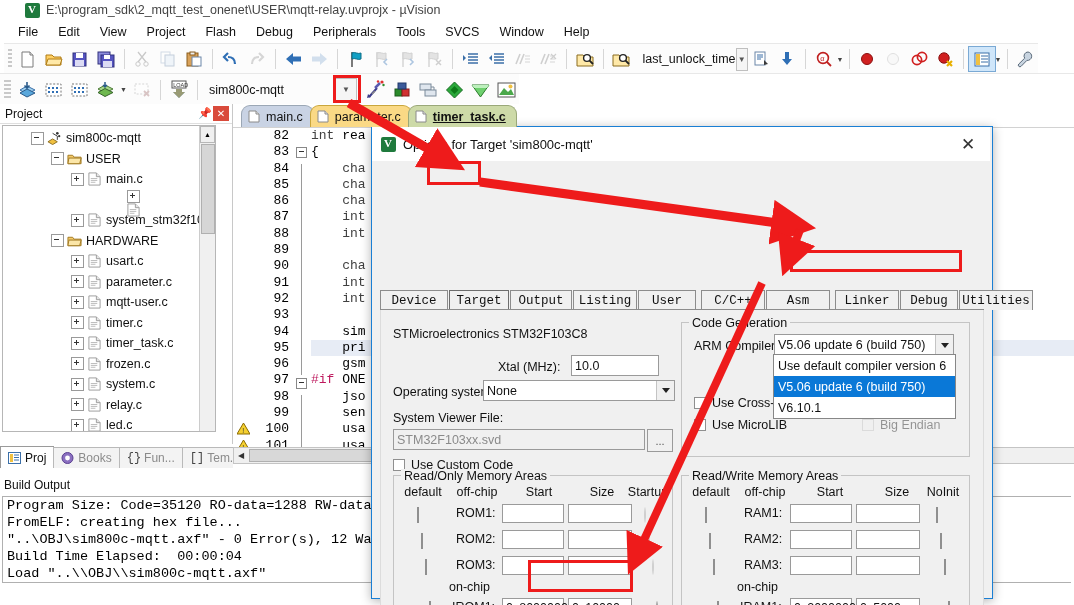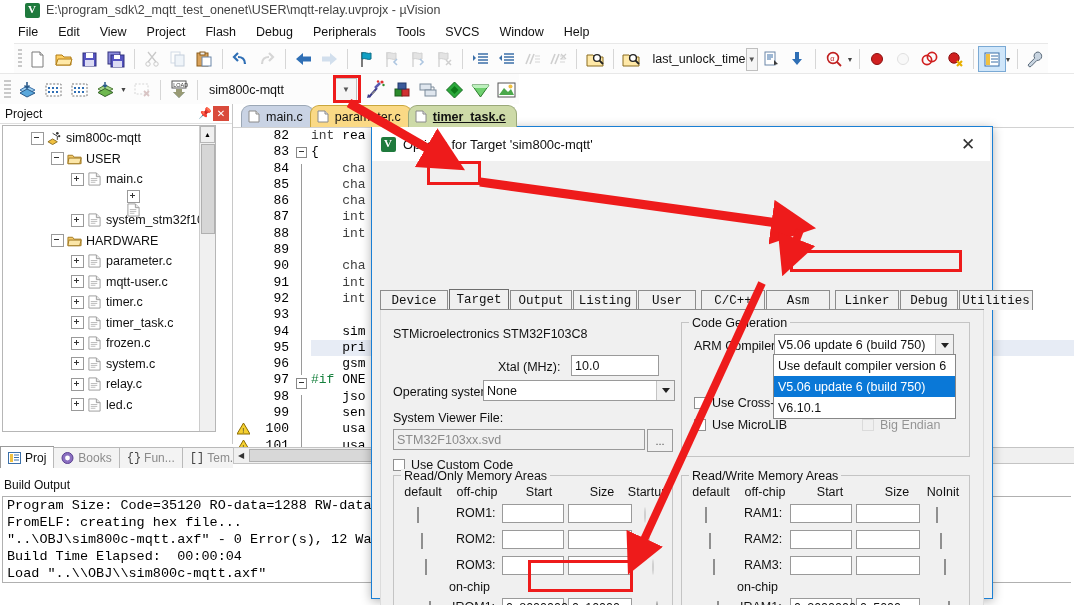--- a/index.html
+++ b/index.html
@@ -18,21 +18,21 @@
             position:relative;flex:none;}
   #app-logo:after{content:"V";position:absolute;left:3px;top:0px;color:#fff;font-size:11px;font-weight:bold;font-family:"Liberation Serif",serif;}
   #title-text{font-size:12.5px;color:#444;white-space:nowrap;}
 
   
   #menubar{left:0;top:21px;width:1074px;height:22px;background:#fff;display:flex;align-items:center;padding-left:8px;}
   .menu-item{padding:2px 10px;font-size:12.5px;color:#111;white-space:nowrap;cursor:default;}
 
   
   .toolbar{background:#fcfcfc;border-top:1px solid #e8e8e8;border-bottom:1px solid #dcdcdc;display:flex;align-items:center;}
-  #toolbar1{left:14px;top:43px;width:1034px;height:30px;text-align:right;}
+  #toolbar1{left:4px;top:43px;width:1034px;height:30px;text-align:right;}
   #toolbar2{left:0;top:73px;width:1074px;height:31px;}
   .tb-grip{width:7px;height:20px;margin:0 3px 0 4px;
      background:repeating-linear-gradient(to bottom,#c9c9c9 0px,#c9c9c9 2px,transparent 2px,transparent 4px);}
   .tb-sep{width:1px;height:20px;background:#d6d6d6;margin:0 5px;}
   .tb-btn{width:26px;height:24px;display:flex;align-items:center;justify-content:center;flex:none;}
   .tb-btn svg{display:block;}
   .tb-btn.dis{opacity:.38;}
   .tb-arrow{width:11px;height:24px;display:flex;align-items:center;justify-content:center;font-size:7px;color:#444;}
   #target-combo{width:122px;height:21px;margin-left:6px;display:flex;align-items:center;
       font-size:12.5px;color:#111;background:#fcfcfc;}
@@ -82,21 +82,21 @@
   .etab.t3{background:#cddaa8;border-color:#9aa879;color:#111;z-index:3;font-weight:bold;text-decoration:underline;}
 
   #code-area{left:0;top:23px;width:841px;height:320px;background:#fff;border-top:1px solid #d2d2d2;}
   #gutter-warn{position:absolute;left:0;top:0;width:20px;height:100%;background:#fff;}
   #linenos{position:absolute;left:20px;top:0;width:40px;height:100%;background:#fff;}
   #fold{position:absolute;left:60px;top:0;width:16px;height:100%;background:#fff;}
   #codetext{position:absolute;left:78px;top:0;right:0;height:100%;background:#fff;}
   .crow{height:16.3px;font-family:"Liberation Mono",monospace;font-size:13px;line-height:16.3px;white-space:pre;}
   .lnum{text-align:right;padding-right:4px;color:#000;}
   .kw{color:#404040;}
-  .pp{color:#15803d;}
+  .pp{color:#be185d;}
   .foldbox{width:9px;height:9px;border:1px solid #888;background:#fff;position:relative;margin:3px auto 0;}
   .foldbox:before{content:"";position:absolute;left:2px;top:3px;width:5px;height:1px;background:#333;}
   .foldline{width:1px;background:#9a9a9a;margin:0 auto;height:100%;}
   .hl{background:#e7ecf5;}
 
   #code-hscroll{left:0;top:343px;width:841px;height:15px;background:#f0f0f0;border:1px solid #c4c4c4;display:flex;align-items:center;}
   #code-hthumb{height:11px;background:#d8d8d8;border:1px solid #b0b0b0;margin-left:1px;}
 
   
   #build-pane{left:0;top:478px;width:1074px;height:127px;background:#fff;}
@@ -107,21 +107,21 @@
 
   
   #dialog{left:371px;top:126px;width:620px;height:471px;background:#f0f0f0;border:1px solid #1a7fd4;
      box-shadow:0 2px 10px rgba(0,0,0,.30);}
   #dlg-title{left:0;top:0;width:618px;height:34px;background:#fff;display:flex;align-items:center;}
   #dlg-logo{width:15px;height:15px;margin:0 7px 0 9px;background:#1f7a3d;border-radius:2px;position:relative;flex:none;}
   #dlg-logo:after{content:"V";position:absolute;left:3px;top:0;color:#fff;font-size:11px;font-weight:bold;font-family:"Liberation Serif",serif;}
   #dlg-title-text{font-size:13px;color:#111;flex:1;}
   #dlg-close{width:44px;height:32px;display:flex;align-items:center;justify-content:center;color:#333;font-size:17px;font-weight:300;}
 
-  #dlg-tabs{left:8px;top:163px;height:20px;display:flex;align-items:flex-end;}
+  #dlg-tabs{left:8px;top:163px;height:20px;display:flex;}
   .dtab{height:19px;display:flex;align-items:center;justify-content:center;
      font-family:"Liberation Mono",monospace;font-size:12.5px;color:#111;
      border:1px solid #8c8c8c;border-bottom:none;background:#f0f0f0;margin-right:1px;padding:0 5px;}
   .dtab.sel{background:#f0f0f0;height:20px;border-color:#6d6d6d;}
   #dlg-tabline{left:8px;top:182px;width:604px;height:1px;background:#8c8c8c;}
 
   #dlg-body{left:8px;top:183px;width:602px;height:376px;background:#f0f0f0;border:1px solid #dcdcdc;border-top:none;}
 
   .lbl{font-size:12.5px;color:#111;white-space:nowrap;}
   .txtbox{border:1px solid #9a9a9a;background:#fff;font-size:12.5px;color:#111;
@@ -606,20 +606,31 @@
 
       <div class="tnode" style="padding-left:48px;text-align:right;">
         <div class="exp"></div>
         <svg class="ficon" viewBox="0 0 16 14">
           <path d="M1 3h5l1.6 2H15v7H1z" fill="#f3c969" stroke="#a07820"></path>
             <path d="M2 6h13l-1.5 6H1z" fill="#fbe6a8" stroke="#a07820"></path>
         </svg>
         <span class="tlabel">HARDWARE</span>
       </div>
 
+      <div class="tnode" style="padding-left:68px;">
+        <div class="exp plus"></div>
+        <svg class="ficon" viewBox="0 0 14 15">
+            <path d="M1 1h8l4 4v9H1z" fill="#fff" stroke="#9a9a9a"></path>
+            <path d="M9 1v4h4" fill="#e6e6e6" stroke="#9a9a9a"></path>
+            <g stroke="#b8b8b8">
+              <path d="M3 7h7M3 9h7M3 11h5"></path>
+            </g>
+          </svg>
+        <span class="tlabel">usart.c</span>
+      </div>
 
       <div class="tnode" style="padding-left:68px;">
         <div class="exp plus"></div>
         <svg class="ficon" viewBox="0 0 14 15">
             <path d="M1 1h8l4 4v9H1z" fill="#fff" stroke="#9a9a9a"></path>
             <path d="M9 1v4h4" fill="#e6e6e6" stroke="#9a9a9a"></path>
             <g stroke="#b8b8b8">
               <path d="M3 7h7M3 9h7M3 11h5"></path>
             </g>
           </svg>

